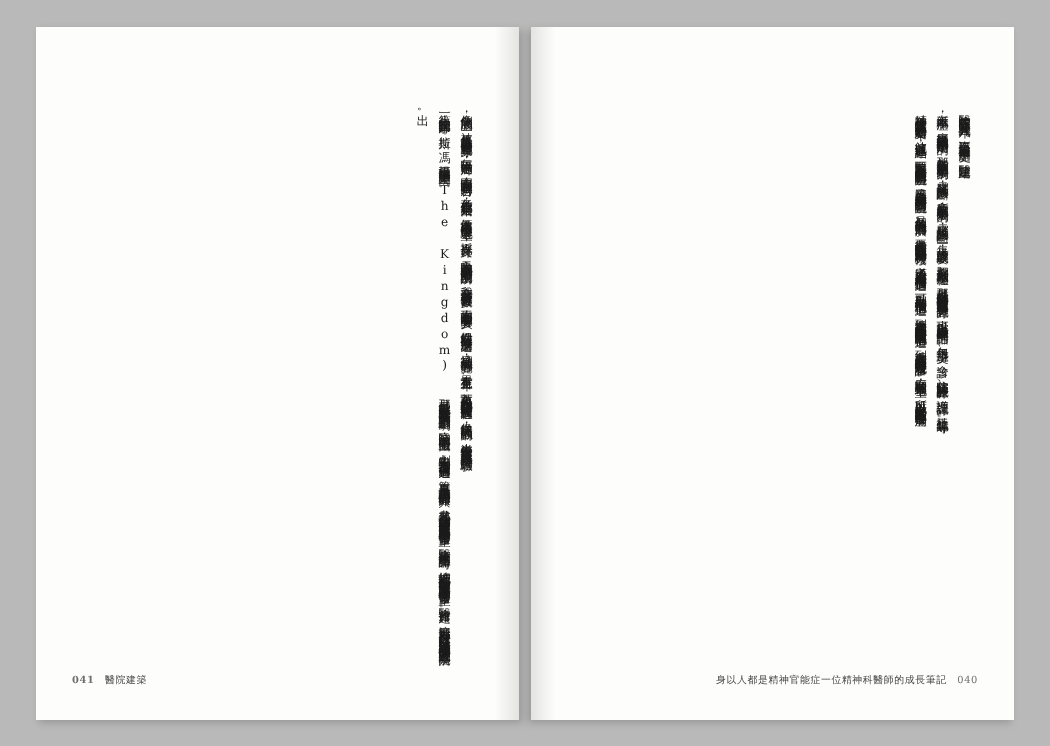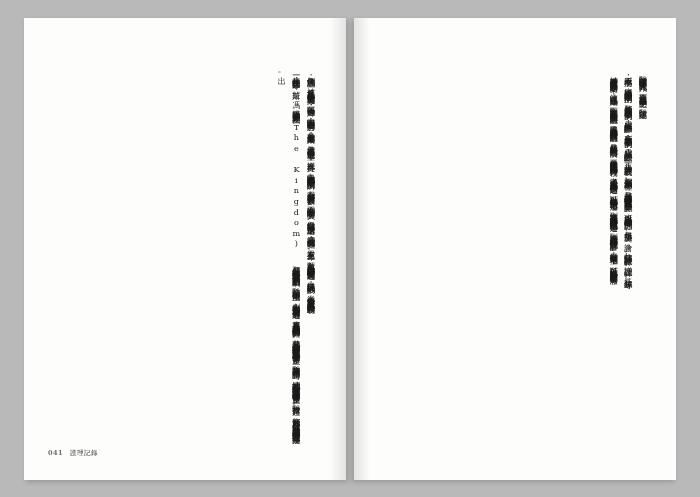--- a/index.html
+++ b/index.html
@@ -115,27 +115,30 @@
 <body>
 
 <div class="spread">
 
   <div class="page page-left">
     <div class="body-text body-left">
       <p>像側魚的腦，被一條長且真的中央走廊南北貫穿，每隔兩條走廊，中間再跟著數間房舍，各種走廊都走來回，便又出來西歷室位於地下室，採光不良好，白天晚上都要關著燈並不能讓的所，我在台灣有機會走去參觀，不知哪裡面中間有多大，但站在門口等候病歷遞出，總是強烈的有感覺，畢竟有上百年、數百萬人份紀錄都在靜靜等候被搬的過程，像從沉靜的顧似的，半夜去病歷室跟值班人員得等是奇特的體驗。</p>
       <p class="indent">第一年住院醫師那年，拉斯、馮．提爾導演的影片《王國》(The Kingdom) 那是個以北歐丹麥古老醫院為背景的荒謬恐幻劇，醫院的名字叫做王國，劇中人物不知道還在何處的通道，簡直真是是意識自由聯想的即興即興，尤其日後我全到荷蘭哲學家參觀以醫院為基礎的專書《體多重：醫療實作的本體論》時，總把地下室那些的醫院院景扉託為基礎的專書《體多重：醫療實作起。這部影片那次在台灣以一口氣放映連續好幾個小時的方式在電影院播出。</p>
     </div>
     <div class="folio folio-left">
-      <span class="num">041</span><span class="txt">護理記錄</span>
+      <span class="num">041</span><span class="txt">醫院建築</span>
     </div>
     <div class="gutter-shade-left"></div>
   </div>
 
   <div class="page page-right">
     <div class="body-text body-right">
       <p>醫院的舊院區建立於一八九八年，迄今已經超過一百年的歷史。醫院建築</p>
       <p class="indent">有紙本病歷，病歷紙張的紙本病歷是不用的，那些知道事的病歷都是手寫的，電腦只能輸入診斷，所有的病歷都是手寫的，電腦只記輸入診斷，每一步一步的診療或要，都要寫到紙本病歷裡。那是種紙上有精神科醫師可以做出合乎的各項記錄，也可以寫出診療過程中不同的評估，包括早上交班、會診、住院醫師診療記錄、護理記錄、社工記錄等等。</p>
       <p class="indent">精神科大樓是舊院區之外的新建築，彼此以通道連結，而醫院本身又有新舊院區的新舊院區。這是因為新的精神科大樓新的舊院區，是個各的外觀與內部裝潢。要從舊樓的舊院區前往新的精神科大樓，必須通過走廊上精神科樓層的通道，可以見到每個樓層的地下通道，到達大要從舊樓的精神科醫院新院區的地下通道，到達大要到舊樓的精神科醫院就診看診，病歷室被移到地下室，所以可以從走廊去診斷的上順道去寄病歷。</p>
     </div>
+    <div class="folio folio-right">
+      <span class="txt">身以人都是精神官能症一位精神科醫師的成長筆記</span><span class="num">040</span>
+    </div>
     <div class="gutter-shade-right"></div>
   </div>
 
 </div>
 
 </body></html>

